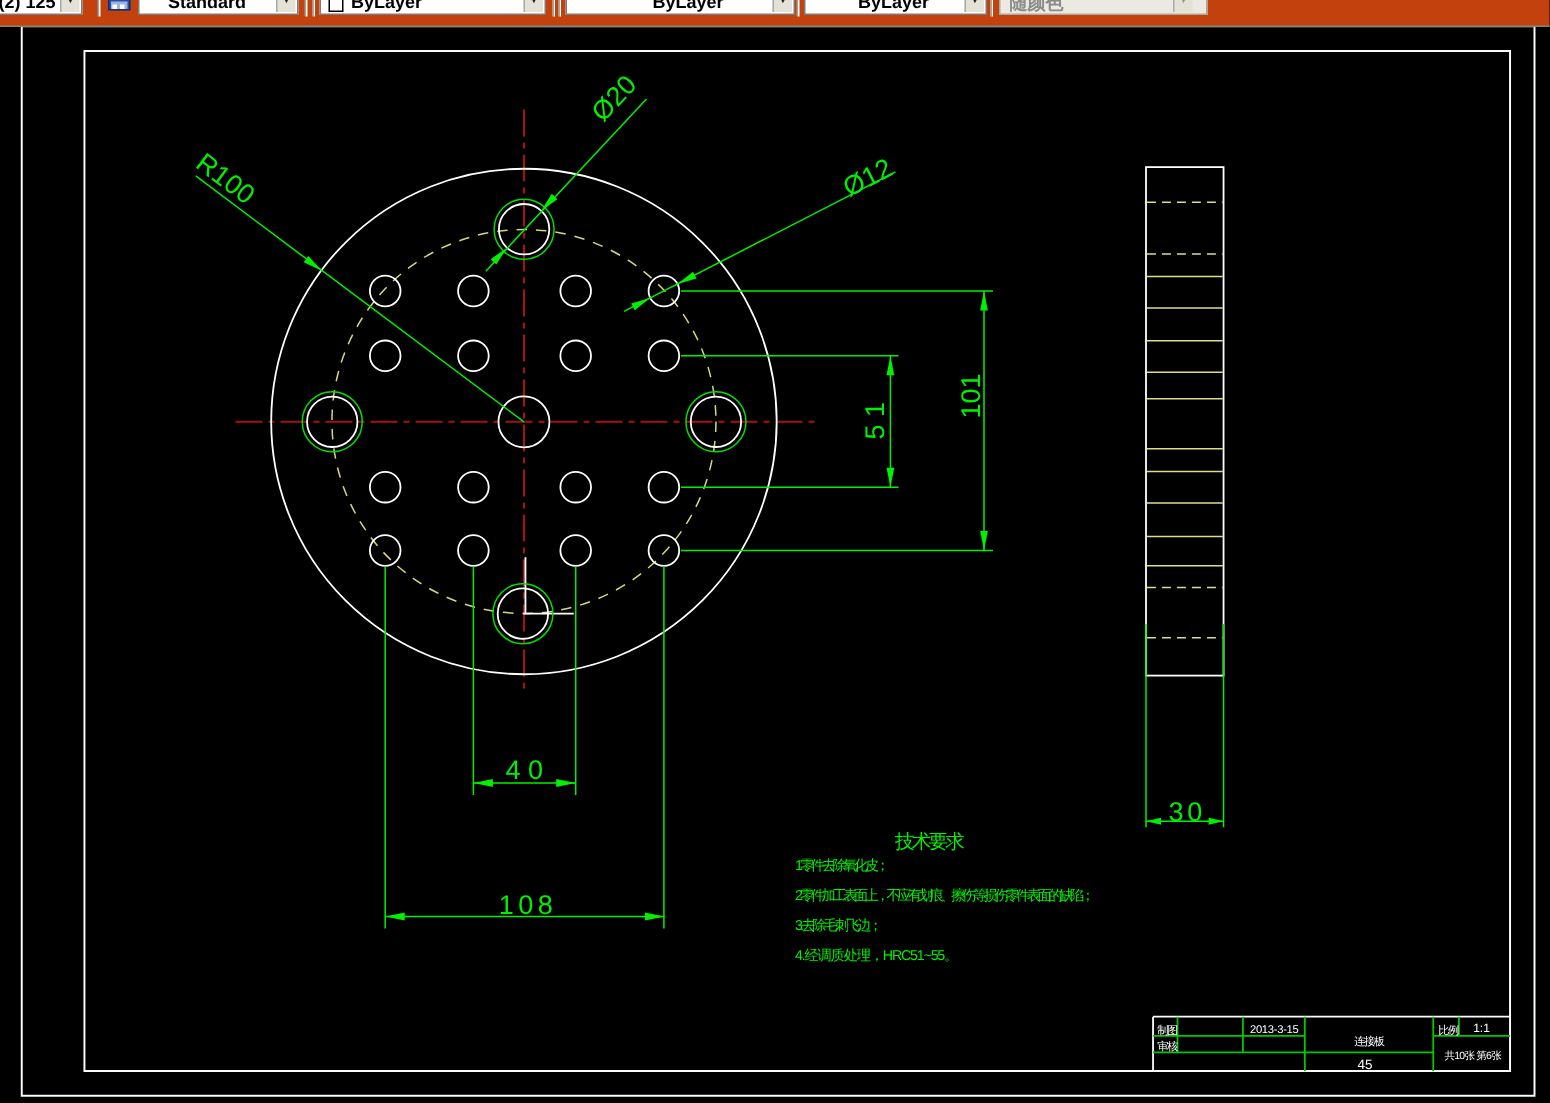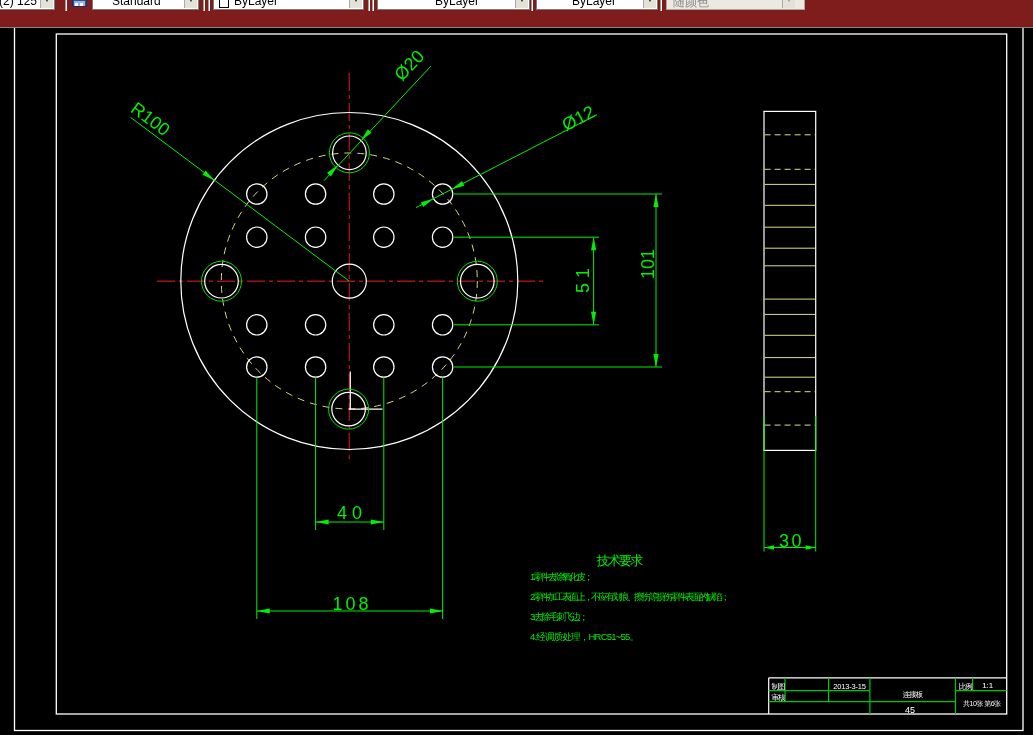--- a/index.html
+++ b/index.html
@@ -1,17 +1,17 @@
 <!DOCTYPE html>
 <html><head>
 <meta charset="utf-8">
 <style>
   html,body{margin:0;padding:0;width:1033px;height:735px;background:#000;overflow:hidden;}
   *{box-sizing:border-box;font-family:"Liberation Sans", sans-serif;}
-  #toolbar{position:absolute;left:0;top:0;width:1033px;height:28px;background:#7f1d1d;overflow:hidden;z-index:5;border-bottom:1px solid #85857f;}
+  #toolbar{position:absolute;left:0;top:0;width:1033px;height:18px;background:#c2410c;overflow:hidden;z-index:5;border-bottom:1px solid #85857f;font-weight:bold;}
   .fld{position:absolute;top:-10px;height:20px;background:#fff;border:1px solid #7b7b7b;overflow:hidden;}
   .fldtxt{position:absolute;top:3px;font-size:12px;color:#000;white-space:nowrap;}
   .dbtn{position:absolute;bottom:1px;right:1px;width:13px;height:15px;background:#e4e1d6;border-left:1px solid #aaa;color:#222;font-size:8px;text-align:center;line-height:13px;}
   .sep{position:absolute;top:0;width:2px;height:11px;border-left:1px solid #9d9d96;border-right:1px solid #ffffff;}
   svg{position:absolute;left:0;top:0;}
   text{font-family:"Liberation Sans", sans-serif;}
 </style>
 </head>
 <body>
 <div id="toolbar">

